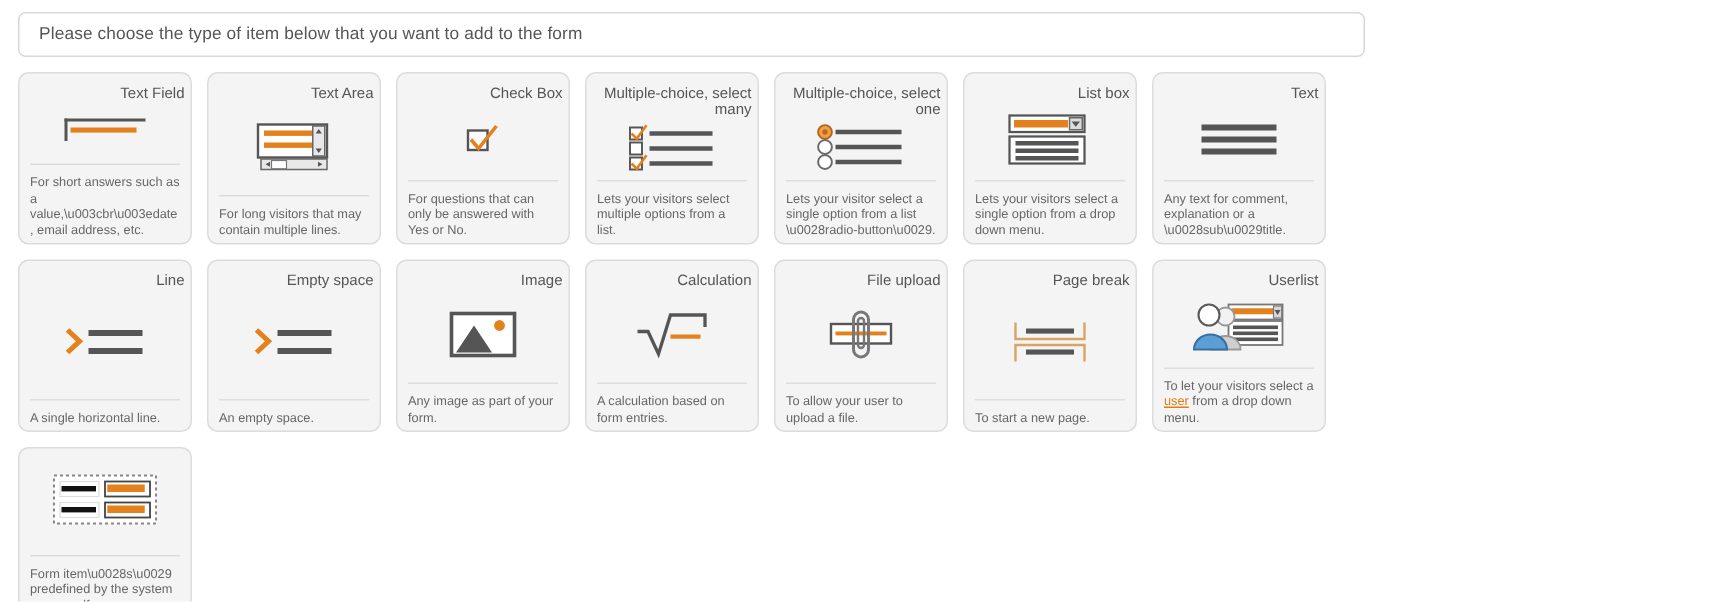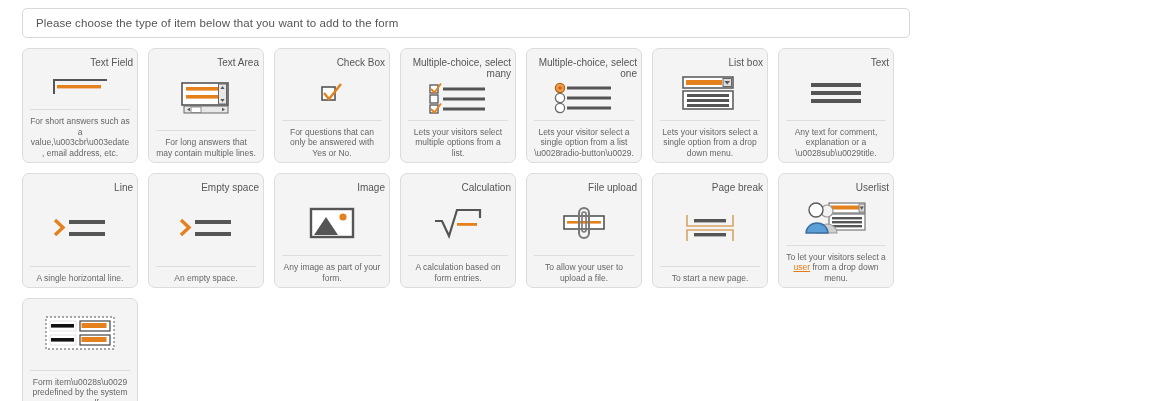--- a/index.html
+++ b/index.html
@@ -13,21 +13,21 @@
     height: 401px;
     font-family: "Liberation Sans", sans-serif;
     color: #555555;
     overflow: hidden;
   }
   .page {
     position: relative;
     width: 918px;
     height: 401px;
     box-sizing: border-box;
-    padding: 8px 6px 0 20px;
+    padding: 8px 6px 0 10px;
   }
 
   
   .prompt-bar {
     box-sizing: border-box;
     height: 30px;
     margin: 0 2px 10px 2px;
     border: 1px solid #d8d8d8;
     border-radius: 5px;
     background: #ffffff;
@@ -82,21 +82,21 @@
   .card-sep {
     width: 88%;
     height: 1px;
     background: #dddddd;
     flex: none;
   }
   .card-desc {
     font-size: 8.5px;
     line-height: 10.5px;
     color: #666666;
-    text-align: center;
+    text-align: left;
     padding: 6px 7px 4px 7px;
     width: 100%;
     box-sizing: border-box;
     word-break: break-word;
   }
   .card-desc .lnk {
     color: #e07b18;
     text-decoration: underline;
   }
 
@@ -139,21 +139,21 @@
           <rect x="40.5" y="3" width="8" height="20" fill="#e8e8e8" stroke="#666666" stroke-width="1"></rect>
           <polygon class="gl" points="44.5,5 46.6,8 42.4,8"></polygon>
           <polygon class="gl" points="44.5,21 46.6,18 42.4,18"></polygon>
           <rect x="6" y="25" width="44" height="7" fill="#e8e8e8" stroke="#666666" stroke-width="1"></rect>
           <polygon class="gl" points="9,28.5 12,26.8 12,30.2"></polygon>
           <polygon class="gl" points="47,28.5 44,26.8 44,30.2"></polygon>
           <rect x="13" y="26" width="10" height="5.5" fill="#ffffff" stroke="#777777" stroke-width="0.8"></rect>
         </svg>
       </div>
       <div class="card-sep"></div>
-      <div class="card-desc">For long answers that may contain multiple lines.</div>
+      <div class="card-desc">For long visitors that may contain multiple lines.</div>
     </div>
 
     <div class="card">
       <div class="card-title">Check Box</div>
       <div class="card-icon">
         <svg class="ico" width="30" height="28" viewBox="0 0 30 28">
           <rect x="5" y="8" width="13" height="13" fill="#ffffff" stroke="#555555" stroke-width="1.6"></rect>
           <path d="M7 14 L12 20 L24 5" fill="none" stroke="#e5811d" stroke-width="2.4"></path>
         </svg>
       </div>

